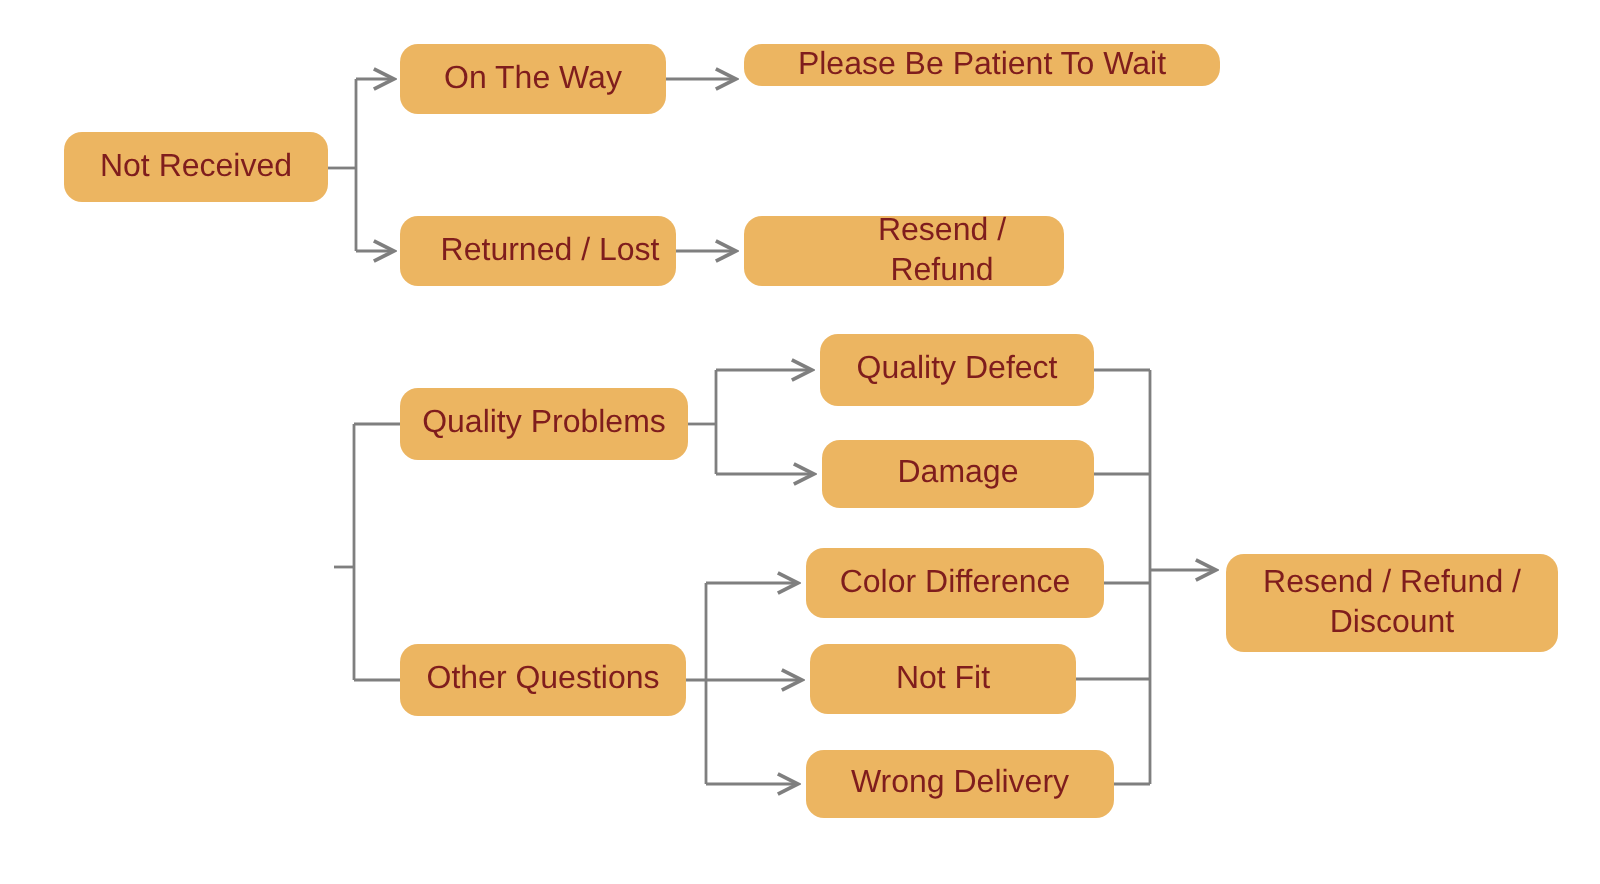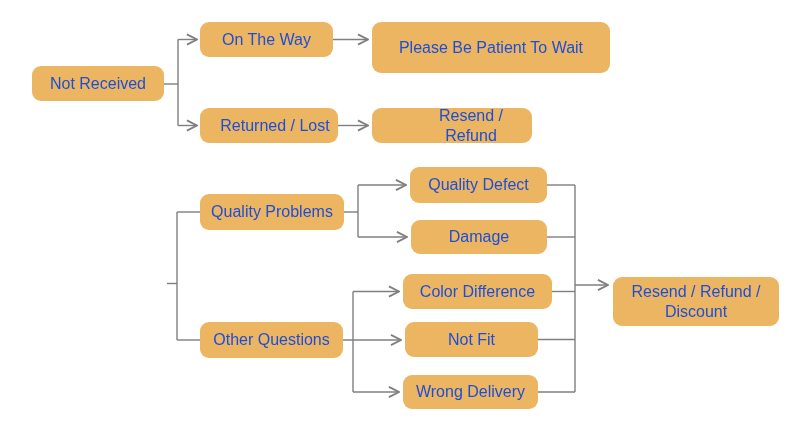--- a/index.html
+++ b/index.html
@@ -25,44 +25,44 @@
   .edge {
     fill: none;
     stroke: #7f7f7f;
     stroke-width: 1.4;
   }
   .node {
     position: absolute;
     box-sizing: border-box;
     background: #ecb561;
     border-radius: 9px;
-    color: #1d4ed8;
+    color: #7f1d1d;
     font-size: 16px;
     line-height: 20px;
     display: flex;
     align-items: center;
     justify-content: center;
     text-align: center;
     padding: 2px 6px;
     white-space: normal;
   }
   
   #n-not-received     { left: 32px;  top: 66px;  width: 132px; height: 35px; }
   #n-on-the-way       { left: 200px; top: 22px;  width: 133px; height: 35px; }
-  #n-please-wait      { left: 372px; top: 22px;  width: 238px; height: 51px; }
+  #n-please-wait      { left: 372px; top: 22px;  width: 238px; height: 21px; }
   #n-returned-lost    { left: 200px; top: 108px; width: 138px; height: 35px; padding-left: 18px; }
   #n-resend-refund    { left: 372px; top: 108px; width: 160px; height: 35px; padding-left: 44px; }
   #n-received         { left: 32px;  top: 265px; width: 135px; height: 37px; }
   #n-quality-problems { left: 200px; top: 194px; width: 144px; height: 36px; }
   #n-other-questions  { left: 200px; top: 322px; width: 143px; height: 36px; }
   #n-quality-defect   { left: 410px; top: 167px; width: 137px; height: 36px; }
   #n-damage           { left: 411px; top: 220px; width: 136px; height: 34px; }
   #n-color-difference { left: 403px; top: 274px; width: 149px; height: 35px; text-align: center; }
   #n-not-fit          { left: 405px; top: 322px; width: 133px; height: 35px; }
-  #n-wrong-delivery   { left: 403px; top: 375px; width: 135px; height: 34px; }
+  #n-wrong-delivery   { left: 403px; top: 375px; width: 154px; height: 34px; }
   #n-outcome          { left: 613px; top: 261px; width: 166px; height: 49px; margin-top: 16px; }
 </style>
 </head>
 <body>
 
 <div id="diagram">
 
   <svg id="edges" viewBox="0 0 800 442" xmlns="http://www.w3.org/2000/svg">
     <defs>
       <marker id="arrow" viewBox="0 0 10 10" refX="9" refY="5" markerWidth="9" markerHeight="9" orient="auto-start-reverse">

